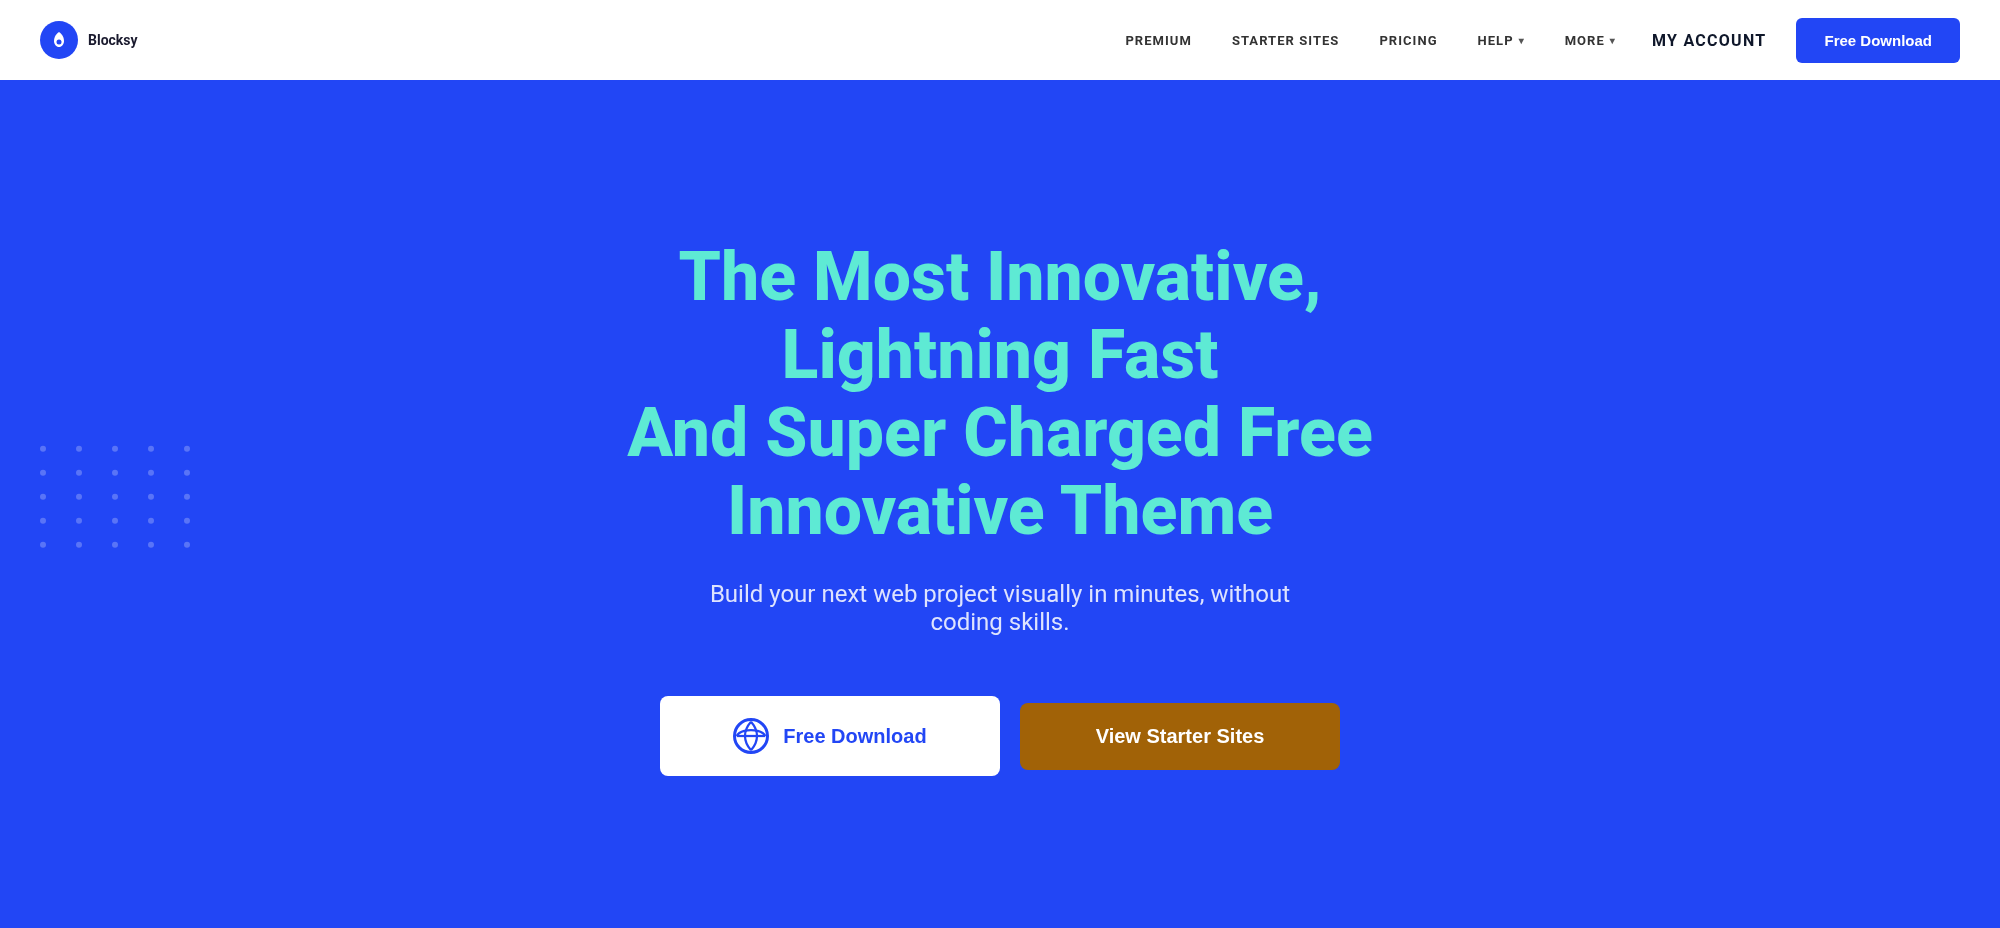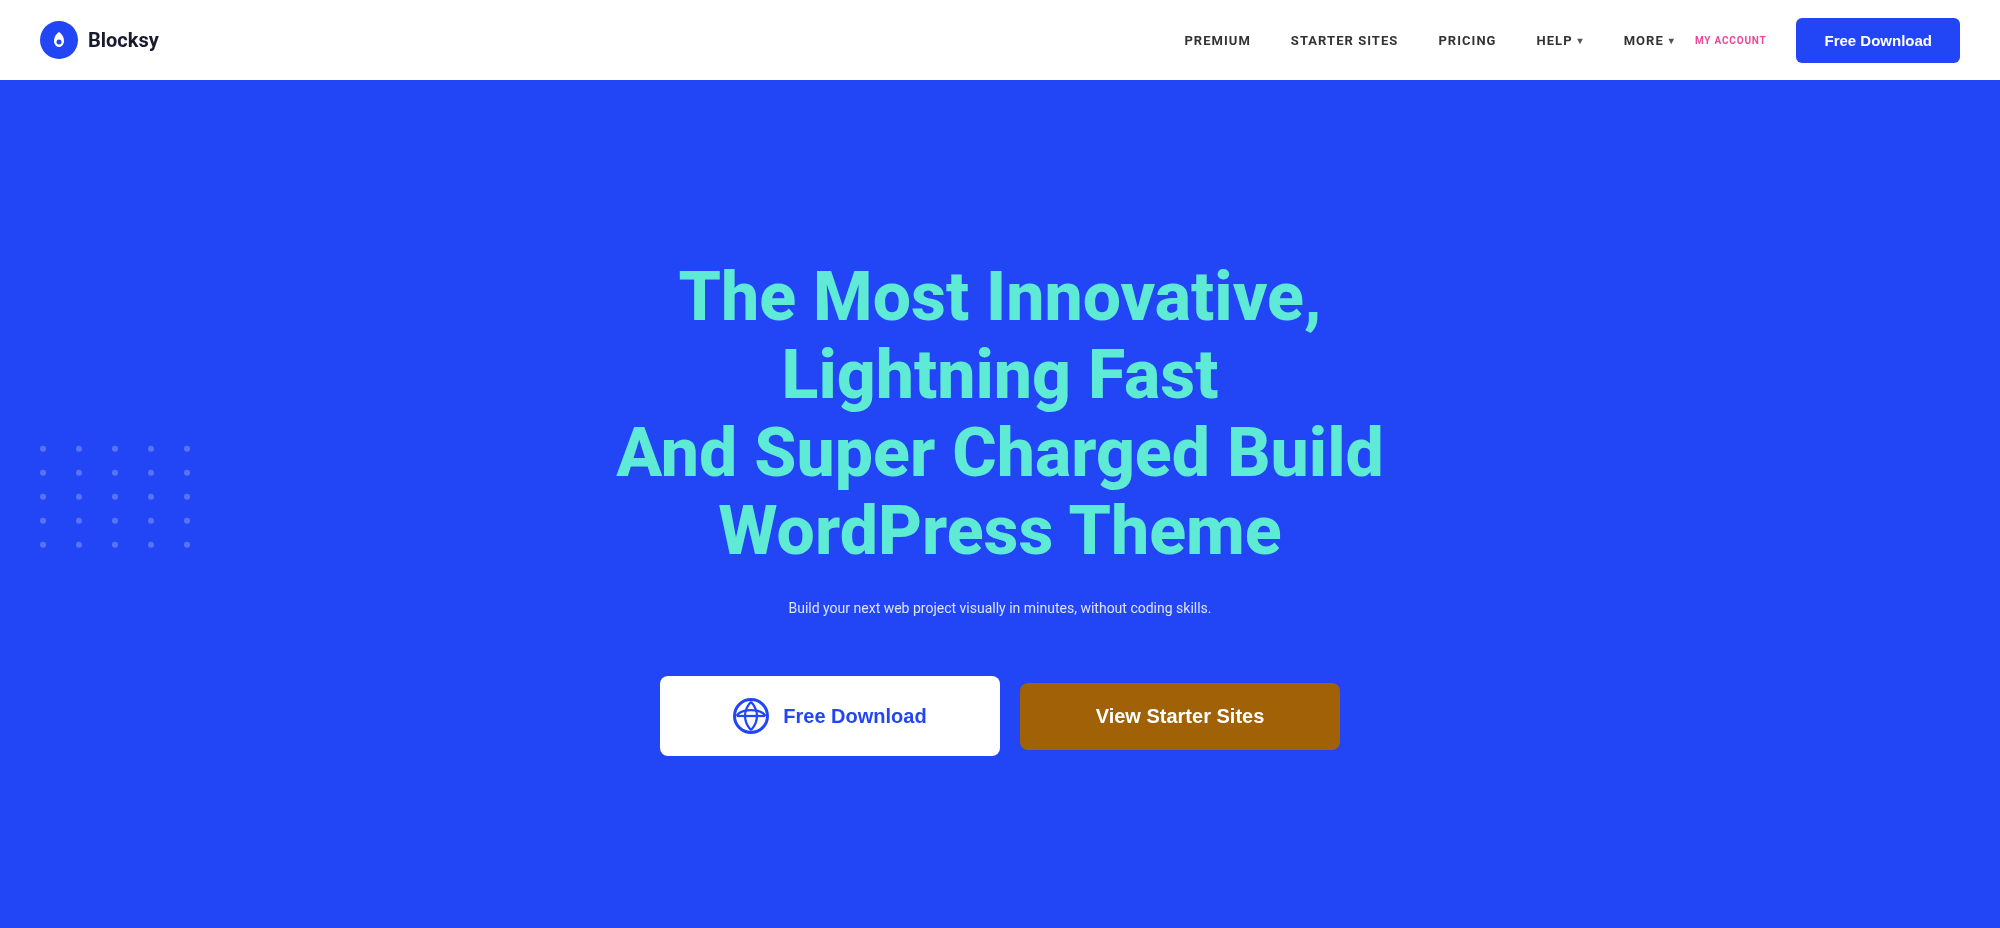--- a/index.html
+++ b/index.html
@@ -40,21 +40,21 @@
       border-radius: 50%;
       display: flex;
       align-items: center;
       justify-content: center;
       color: white;
       font-weight: 900;
       font-size: 18px;
     }
 
     .logo-text {
-      font-size: 20px;
+      font-size: 14px;
       font-weight: 700;
       color: #1a1a2e;
     }
 
     nav {
       display: flex;
       align-items: flex-end;
       gap: 40px;
     }
 
@@ -70,28 +70,28 @@
       align-items: center;
       gap: 5px;
     }
 
     .nav-link .chevron {
       font-size: 10px;
       color: #555;
     }
 
     .my-account-link {
-      font-size: 10px;
-      font-weight: 700;
-      color: #ec4899;
+      font-size: 16px;
+      font-weight: 700;
+      color: #0f172a;
       text-decoration: none;
       letter-spacing: 0.08em;
       text-transform: uppercase;
       cursor: pointer;
-      margin-left: 20px;
+      margin-left: 36px;
     }
 
     .free-download-btn-header {
       background-color: #2246f5;
       color: white;
       border: none;
       padding: 14px 28px;
       font-size: 15px;
       font-weight: 600;
       border-radius: 6px;
@@ -140,21 +140,21 @@
     .hero-title {
       font-size: 68px;
       font-weight: 800;
       color: #5eead4;
       line-height: 1.15;
       max-width: 900px;
       margin-bottom: 30px;
     }
 
     .hero-subtitle {
-      font-size: 14px;
+      font-size: 24px;
       color: rgba(255, 255, 255, 0.85);
       font-weight: 400;
       margin-bottom: 60px;
       max-width: 600px;
     }
 
     .hero-buttons {
       display: flex;
       gap: 20px;
       align-items: center;
@@ -261,21 +261,21 @@
       <div class="dot"></div>
       <div class="dot"></div>
       <div class="dot"></div>
       <div class="dot"></div>
       <div class="dot"></div>
       <div class="dot"></div>
     </div>
 
   <h1 class="hero-title">
     <span>The Most Innovative, Lightning Fast</span><br>
-    <span>And Super Charged Build WordPress Theme</span>
+    <span>And Super Charged Free Innovative Theme</span>
   </h1>
 
   <p class="hero-subtitle">Build your next web project visually in minutes, without coding skills.</p>
 
   <div class="hero-buttons">
     <button class="btn-free-download">
       <svg class="wp-icon" viewBox="0 0 24 24" fill="none" xmlns="http://www.w3.org/2000/svg">
         <circle cx="12" cy="12" r="11" stroke="#2246f5" stroke-width="2"></circle>
         <path d="M2.5 12C2.5 12 4 8 12 8C20 8 21.5 12 21.5 12" stroke="#2246f5" stroke-width="1.5"></path>
         <path d="M12 2.5C12 2.5 8 7 8 12C8 17 12 21.5 12 21.5" stroke="#2246f5" stroke-width="1.5"></path>

